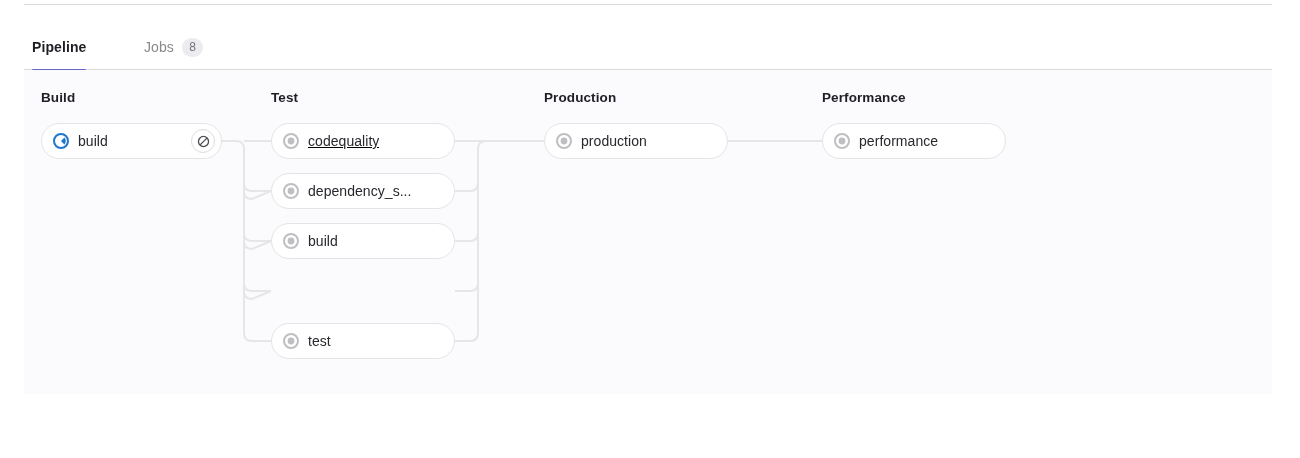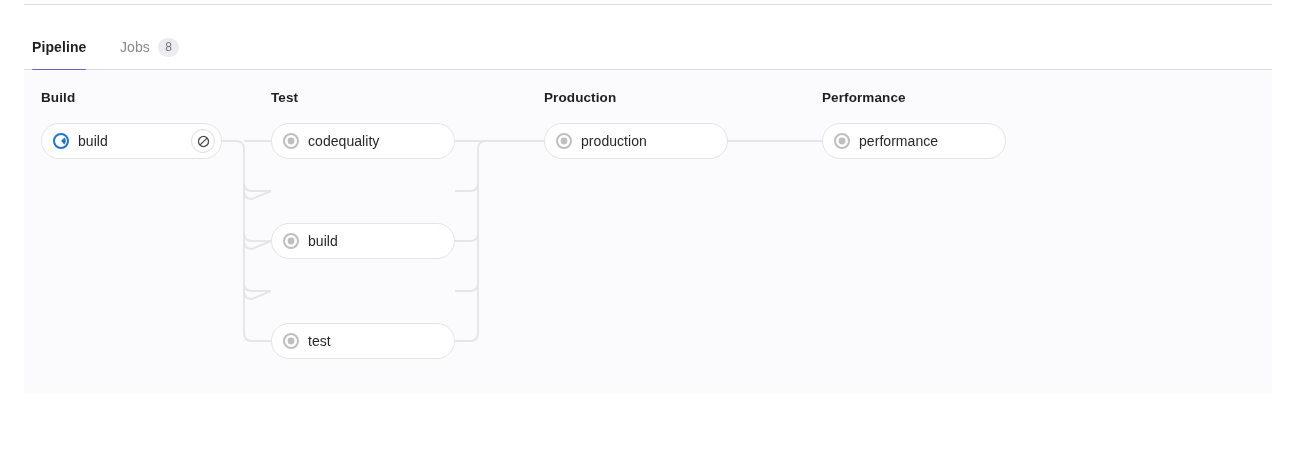--- a/index.html
+++ b/index.html
@@ -165,21 +165,21 @@
 
 <div id="screen">
 
   <div class="top-rule"></div>
 
   <div class="tabbar">
     <div class="tab active" style="left:0px;">
       <span class="tab-label">Pipeline</span>
       <span class="tab-underline"></span>
     </div>
-    <div class="tab" style="left:88px;gap:8px;">
+    <div class="tab" style="left:112px;gap:8px;">
       <span class="tab-label">Jobs</span>
       <span class="tab-badge">8</span>
     </div>
   </div>
 
   <div class="graph-panel">
 
     <svg class="links" viewBox="0 0 1248 327">
 
       <path d="M198,71 L212,71 q8,0 8,8 L220,79"></path>
@@ -222,28 +222,35 @@
           <circle cx="8" cy="8" r="6.2" fill="none" stroke="#4c4b52" stroke-width="1.6"></circle>
           <line x1="3.8" y1="12.2" x2="12.2" y2="3.8" stroke="#4c4b52" stroke-width="1.6"></line>
         </svg>
       </button>
     </div>
 
     <div class="stage-col" style="left:247px;">
       <div class="stage-title">Test</div>
     </div>
 
-    <div class="job" style="left:247px; top:53px; width:184px;">
+    <div class="job" style="left:247px; top:53px; width:184px;text-decoration:underline;">
       <svg class="status-icon" viewBox="0 0 16 16">
         <circle cx="8" cy="8" r="7" fill="none" stroke="#bfbfc3" stroke-width="2"></circle>
         <circle cx="8" cy="8" r="3.4" fill="#bfbfc3"></circle>
       </svg>
       <span class="job-name">codequality</span>
     </div>
 
+    <div class="job" style="left:247px; top:103px; width:184px;">
+      <svg class="status-icon" viewBox="0 0 16 16">
+        <circle cx="8" cy="8" r="7" fill="none" stroke="#bfbfc3" stroke-width="2"></circle>
+        <circle cx="8" cy="8" r="3.4" fill="#bfbfc3"></circle>
+      </svg>
+      <span class="job-name">dependency_s...</span>
+    </div>
 
     <div class="job" style="left:247px; top:153px; width:184px;">
       <svg class="status-icon" viewBox="0 0 16 16">
         <circle cx="8" cy="8" r="7" fill="none" stroke="#bfbfc3" stroke-width="2"></circle>
         <circle cx="8" cy="8" r="3.4" fill="#bfbfc3"></circle>
       </svg>
       <span class="job-name">build</span>
     </div>
 
 

